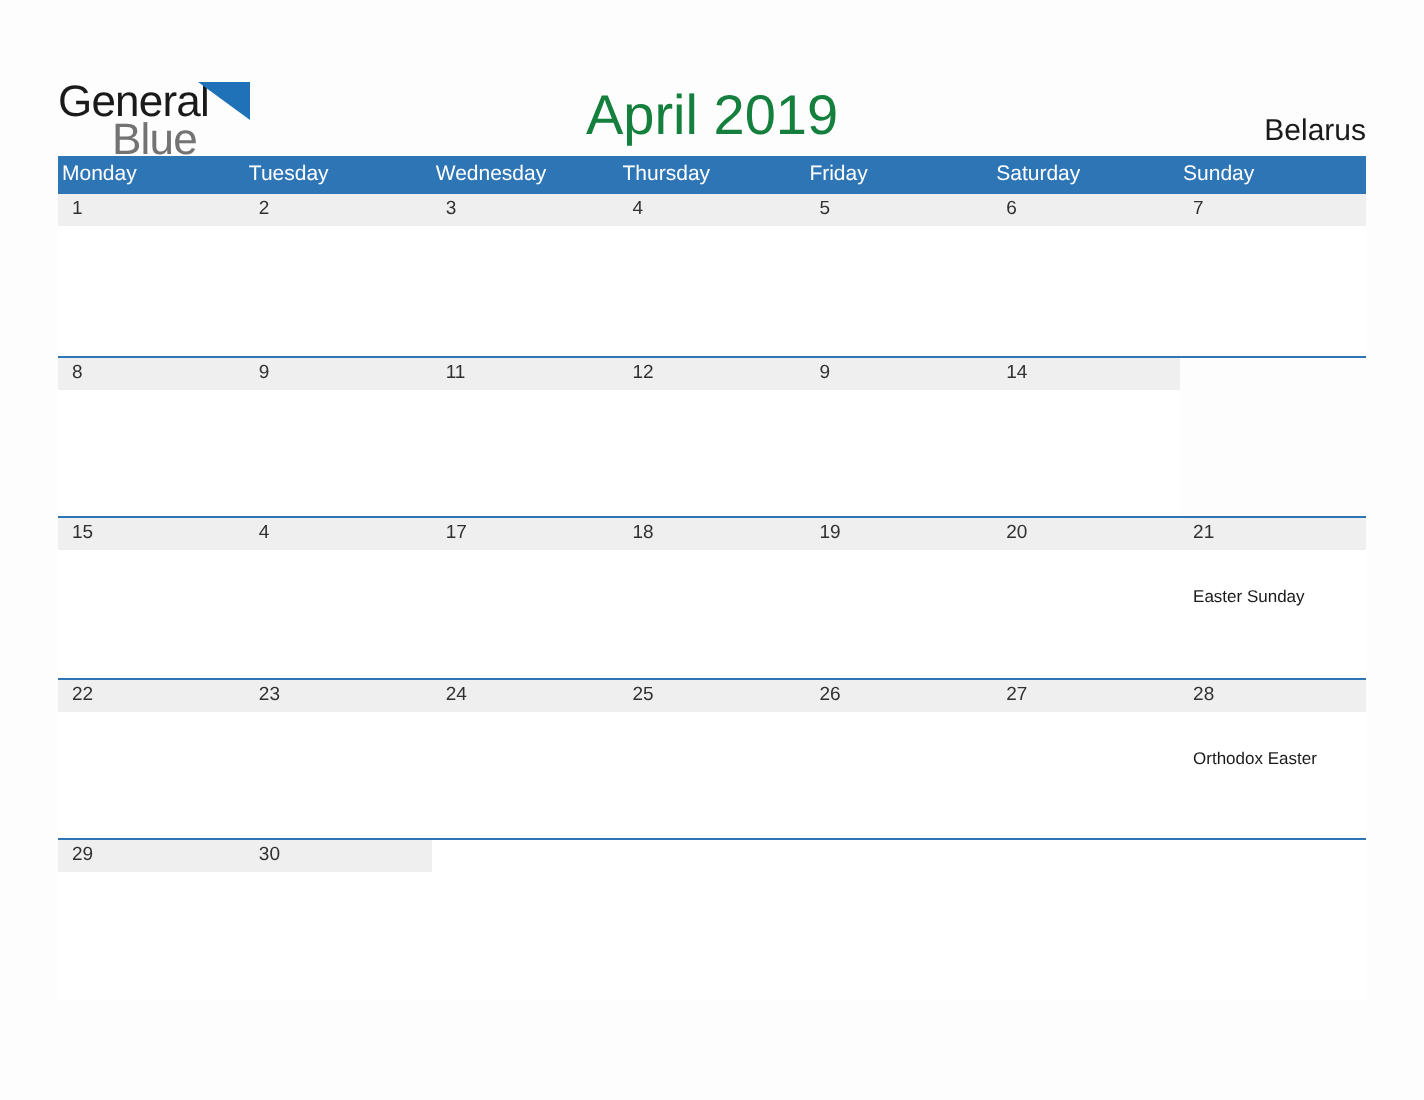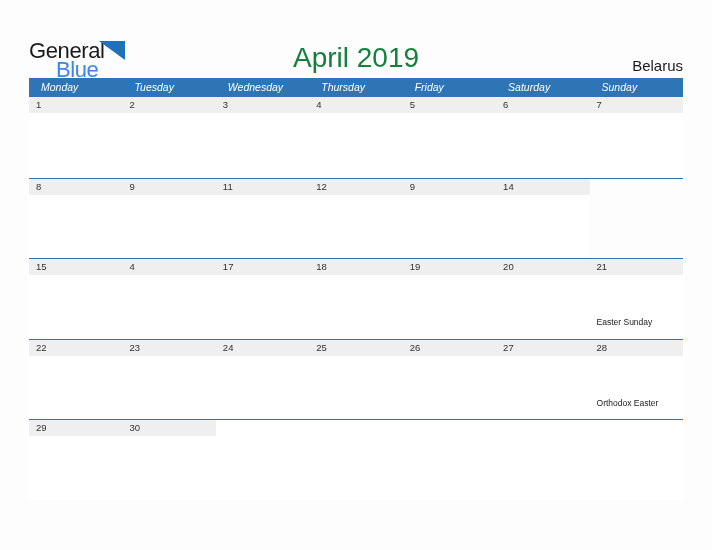--- a/index.html
+++ b/index.html
@@ -49,21 +49,21 @@
     letter-spacing: -0.4px;
     color: #1a1a1a;
     font-family: "Liberation Sans", sans-serif;
   }
   .logo-blue {
     position: absolute;
     left: 27px;
     top: 19px;
     font-size: 22px;
     letter-spacing: -0.4px;
-    color: #3b82f6;
+    color: #737373;
     font-family: "Liberation Sans", sans-serif;
   }
   .logo-flag {
     position: absolute;
     left: 70px;
     top: 1px;
     width: 26px;
     height: 22px;
   }
 
@@ -103,24 +103,23 @@
     width: 654px;
     height: 19px;
     background: #2e75b6;
   }
   .weekday-cell {
     width: 93.428px;
     height: 19px;
     color: #ffffff;
     font-size: 10.5px;
     line-height: 19px;
-    padding-left: 12px;
+    padding-left: 2px;
     white-space: nowrap;
     overflow: hidden;
-    font-style: italic;
   }
 
   .week-row {
     display: flex;
     width: 654px;
     height: 80.6px;
     border-top: 1px solid #2e75b6;
     position: relative;
   }
   .week-row:first-of-type {
@@ -148,21 +147,20 @@
     color: transparent;
   }
   .day-event {
     font-size: 8.5px;
     line-height: 11px;
     color: #1a1a1a;
     padding-left: 7px;
     padding-top: 18px;
     white-space: nowrap;
     overflow: hidden;
-    margin-top: 24px;
   }
 </style>
 </head>
 <body>
 
 <div class="page">
 
   <div class="header">
 
     <div class="logo">

